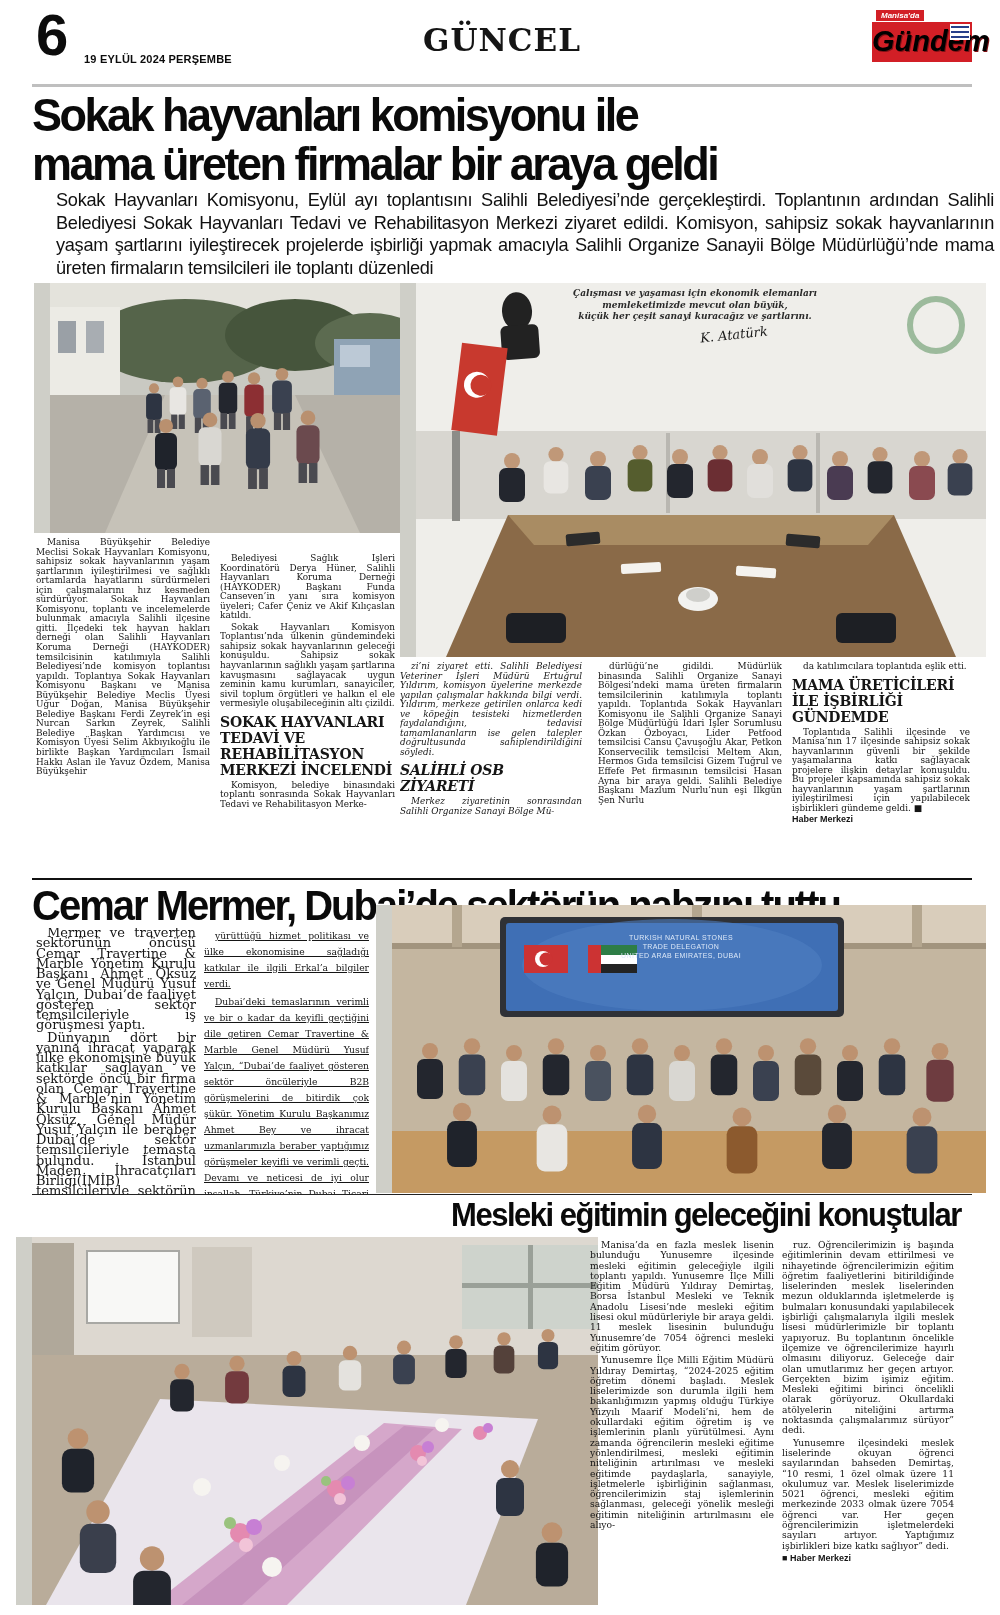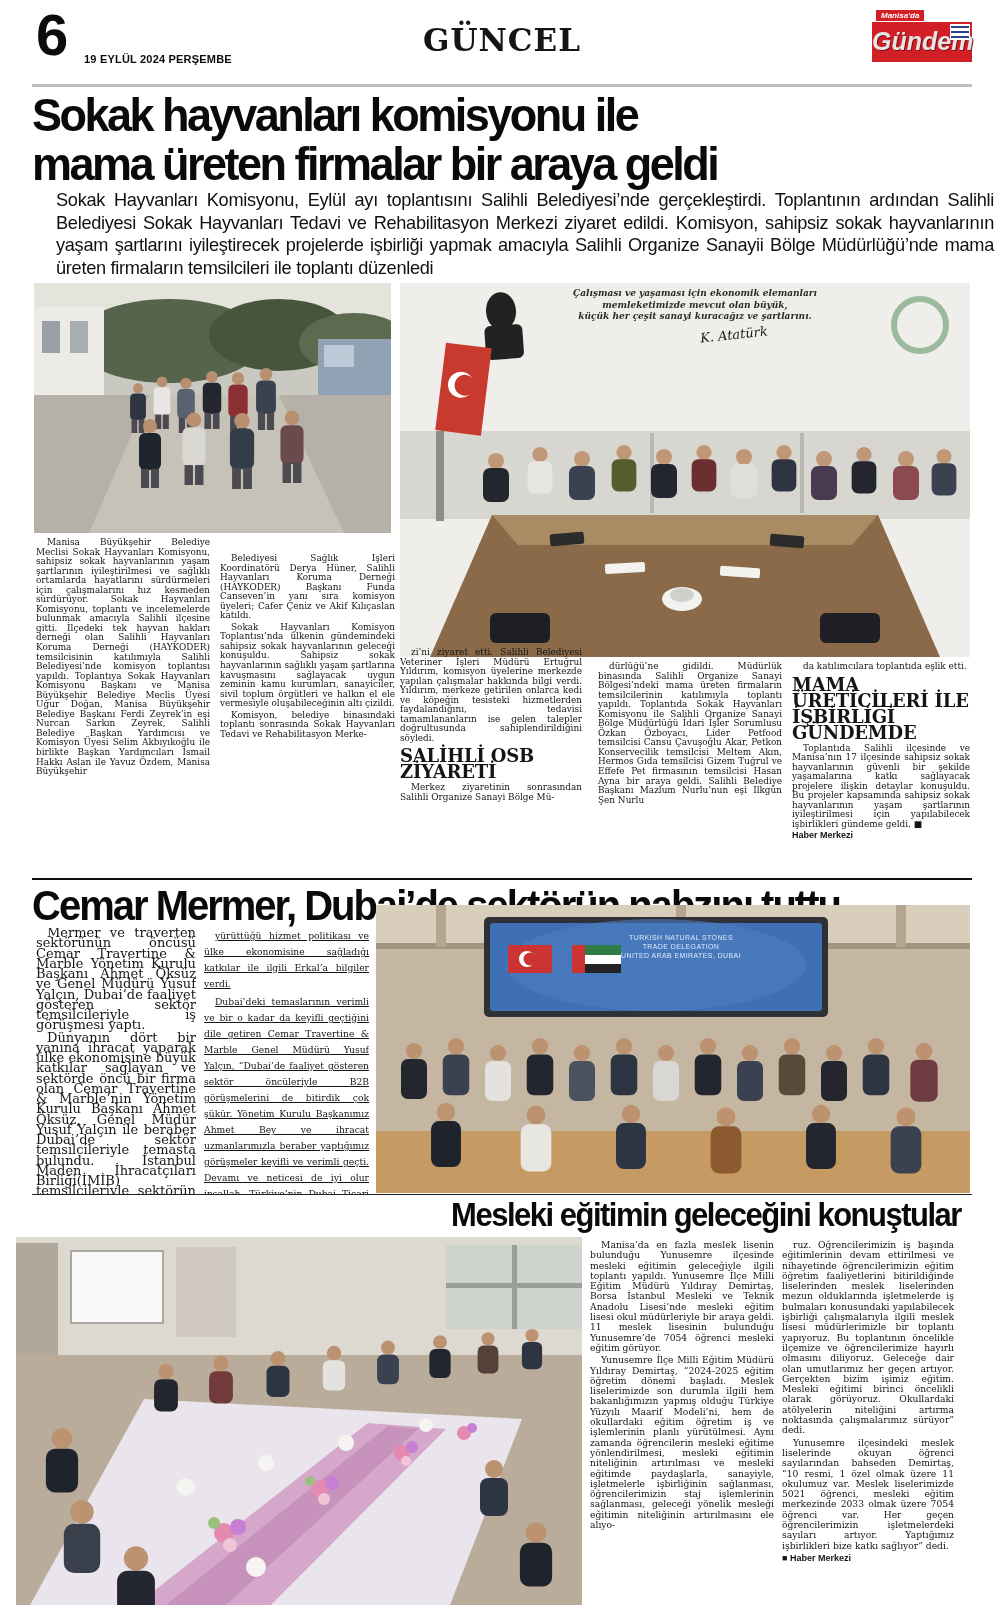--- a/index.html
+++ b/index.html
@@ -11,54 +11,54 @@
            font-weight:bold;font-size:58px;line-height:58px;color:#0c0c0c;}
   .pagedate{position:absolute;left:52px;top:47px;font-family:"Liberation Sans",sans-serif;
             font-weight:bold;font-size:11px;letter-spacing:.2px;color:#0c0c0c;}
   .section{position:absolute;left:0;right:0;top:16px;text-align:center;
            font-family:"DejaVu Serif",serif;font-weight:bold;font-size:31px;letter-spacing:1px;}
   .logo{position:absolute;right:0;top:4px;width:100px;height:52px;}
   .logo-top{position:absolute;left:4px;top:0;background:#d21f26;color:#fff;
             font-family:"Liberation Sans",sans-serif;font-style:italic;font-weight:bold;
             font-size:8px;padding:1px 5px;}
   .logo-main{position:absolute;left:0;top:12px;right:0;bottom:0;background:#d21f26;
-             color:#e5e5e5;font-family:"Liberation Sans",sans-serif;font-weight:bold;
-             font-style:italic;font-size:25px;line-height:38px;text-align:center;
+             color:#000000;font-family:"Liberation Sans",sans-serif;font-weight:bold;
+             font-style:italic;font-size:29px;line-height:38px;text-align:center;
              text-shadow:1px 1px 0 #7e1014;}
   .logo-side{position:absolute;right:2px;top:14px;width:18px;height:14px;background:#fff;
              display:flex;flex-direction:column;justify-content:space-around;padding:1px;}
   .logo-side i{display:block;height:2px;background:#27408b;}
   .hdr-rule{position:absolute;top:84px;left:32px;right:28px;border-top:3px solid #bfbfbf;}
   
   .h1a{position:absolute;top:90px;left:32px;width:940px;
        font-family:"Liberation Sans",sans-serif;font-weight:bold;color:#0a0a0a;
        font-size:45px;line-height:48px;letter-spacing:-2.5px;transform:scale(1,1.04);
        transform-origin:top left;}
   .lede{position:absolute;top:189px;left:32px;width:938px;
         font-family:"Liberation Sans",sans-serif;font-size:18.2px;line-height:22.6px;
         text-align:justify;letter-spacing:-.3px;color:#101010;margin-left:24px;}
   .a1body{position:absolute;top:283px;left:32px;width:940px;height:562px;}
-  .photo{position:absolute;overflow:hidden;background:#cfcfc8;}
+  .photo{position:absolute;overflow:hidden;background:#cfcfc8;padding-left:16px;}
   .photo svg{display:block;width:100%;height:100%;}
   .ph1{left:2px;top:0;width:357px;height:250px;}
   .ph2{left:368px;top:0;width:570px;height:374px;}
   .quote{position:absolute;left:130px;top:5px;width:330px;text-align:center;
          font-family:"DejaVu Serif",serif;font-style:italic;font-weight:bold;
          font-size:9px;line-height:11.5px;color:#2a2a2a;}
   .sig{position:absolute;left:300px;top:44px;font-family:"DejaVu Serif",serif;
        font-style:italic;font-size:13px;transform:rotate(-6deg);color:#1b1b1b;}
   .col{position:absolute;overflow:hidden;text-align:justify;
        font-size:8.9px;line-height:9.55px;}
   .col p{margin:0 0 2px;text-indent:11px;}
   .c1{left:4px;top:255px;width:174px;height:290px;}
   .c2{left:188px;top:271px;width:175px;height:290px;}
-  .c3{left:368px;top:365px;width:182px;height:183px;}
+  .c3{left:368px;top:379px;width:182px;height:183px;font-style:italic;}
   .c4{left:566px;top:379px;width:184px;height:183px;}
   .c5{left:760px;top:379px;width:178px;height:183px;}
-  .subhead{font-family:"DejaVu Serif",serif;font-weight:bold;font-size:18px;
+  .subhead{font-family:"DejaVu Serif",serif;font-weight:bold;font-size:14px;
            line-height:16px;margin:5px 0 3px;text-align:left;letter-spacing:-.2px;}
   .byline{font-family:"Liberation Sans",sans-serif;font-weight:bold;font-size:9px;}
   
   .rule2{position:absolute;top:878px;left:32px;right:28px;border-top:2px solid #111;}
   .h2a{position:absolute;top:883px;left:32px;width:940px;
        font-family:"Liberation Sans",sans-serif;font-weight:bold;color:#0a0a0a;
        font-size:40px;line-height:42px;letter-spacing:-2px;transform:scale(1,1.05);
        transform-origin:top left;}
   .a2body{position:absolute;top:905px;left:32px;width:940px;height:290px;}
   .a2c1{left:4px;top:23px;width:160px;height:266px;font-size:13px;line-height:10.25px;}
@@ -195,20 +195,21 @@
       </div>
       <div class="sig">K. Atatürk</div>
     </div>
 
     <div class="col c1">
       <p>Manisa Büyükşehir Belediye Meclisi Sokak Hayvanları Komisyonu, sahipsiz sokak hayvanlarının yaşam şartlarının iyileştirilmesi ve sağlıklı ortamlarda hayatlarını sürdürmeleri için çalışmalarını hız kesmeden sürdürüyor. Sokak Hayvanları Komisyonu, toplantı ve incelemelerde bulunmak amacıyla Salihli ilçesine gitti. İlçedeki tek hayvan hakları derneği olan Salihli Hayvanları Koruma Derneği (HAYKODER) temsilcisinin katılımıyla Salihli Belediyesi’nde komisyon toplantısı yapıldı. Toplantıya Sokak Hayvanları Komisyonu Başkanı ve Manisa Büyükşehir Belediye Meclis Üyesi Uğur Doğan, Manisa Büyükşehir Belediye Başkanı Ferdi Zeyrek’in eşi Nurcan Sarkın Zeyrek, Salihli Belediye Başkan Yardımcısı ve Komisyon Üyesi Selim Akbıyıkoğlu ile birlikte Başkan Yardımcıları İsmail Hakkı Aslan ile Yavuz Özdem, Manisa Büyükşehir</p>
     </div>
     <div class="col c2">
       <p>Belediyesi Sağlık İşleri Koordinatörü Derya Hüner, Salihli Hayvanları Koruma Derneği (HAYKODER) Başkanı Funda Canseven’in yanı sıra komisyon üyeleri; Cafer Çeniz ve Akif Kılıçaslan katıldı.</p>
       <p>Sokak Hayvanları Komisyon Toplantısı’nda ülkenin gündemindeki sahipsiz sokak hayvanlarının geleceği konuşuldu. Sahipsiz sokak hayvanlarının sağlıklı yaşam şartlarına kavuşmasını sağlayacak uygun zeminin kamu kurumları, sanayiciler, sivil toplum örgütleri ve halkın el ele vermesiyle oluşabileceğinin altı çizildi.</p>
+      <div class="subhead">SOKAK HAYVANLARI TEDAVİ VE REHABİLİTASYON MERKEZİ İNCELENDİ</div>
       <p>Komisyon, belediye binasındaki toplantı sonrasında Sokak Hayvanları Tedavi ve Rehabilitasyon Merke-</p>
     </div>
     <div class="col c3">
       <p>zi’ni ziyaret etti. Salihli Belediyesi Veteriner İşleri Müdürü Ertuğrul Yıldırım, komisyon üyelerine merkezde yapılan çalışmalar hakkında bilgi verdi. Yıldırım, merkeze getirilen onlarca kedi ve köpeğin tesisteki hizmetlerden faydalandığını, tedavisi tamamlananların ise gelen talepler doğrultusunda sahiplendirildiğini söyledi.</p>
       <div class="subhead">SALİHLİ OSB ZİYARETİ</div>
       <p>Merkez ziyaretinin sonrasından Salihli Organize Sanayi Bölge Mü-</p>
     </div>
     <div class="col c4">
       <p>dürlüğü’ne gidildi. Müdürlük binasında Salihli Organize Sanayi Bölgesi’ndeki mama üreten firmaların temsilcilerinin katılımıyla toplantı yapıldı. Toplantıda Sokak Hayvanları Komisyonu ile Salihli Organize Sanayi Bölge Müdürlüğü İdari İşler Sorumlusu Özkan Özboyacı, Lider Petfood temsilcisi Cansu Çavuşoğlu Akar, Petkon Konservecilik temsilcisi Meltem Akın, Hermos Gıda temsilcisi Gizem Tuğrul ve Effefe Pet firmasının temsilcisi Hasan Ayna bir araya geldi. Salihli Belediye Başkanı Mazlum Nurlu’nun eşi Ilkgün Şen Nurlu</p>
     </div>

